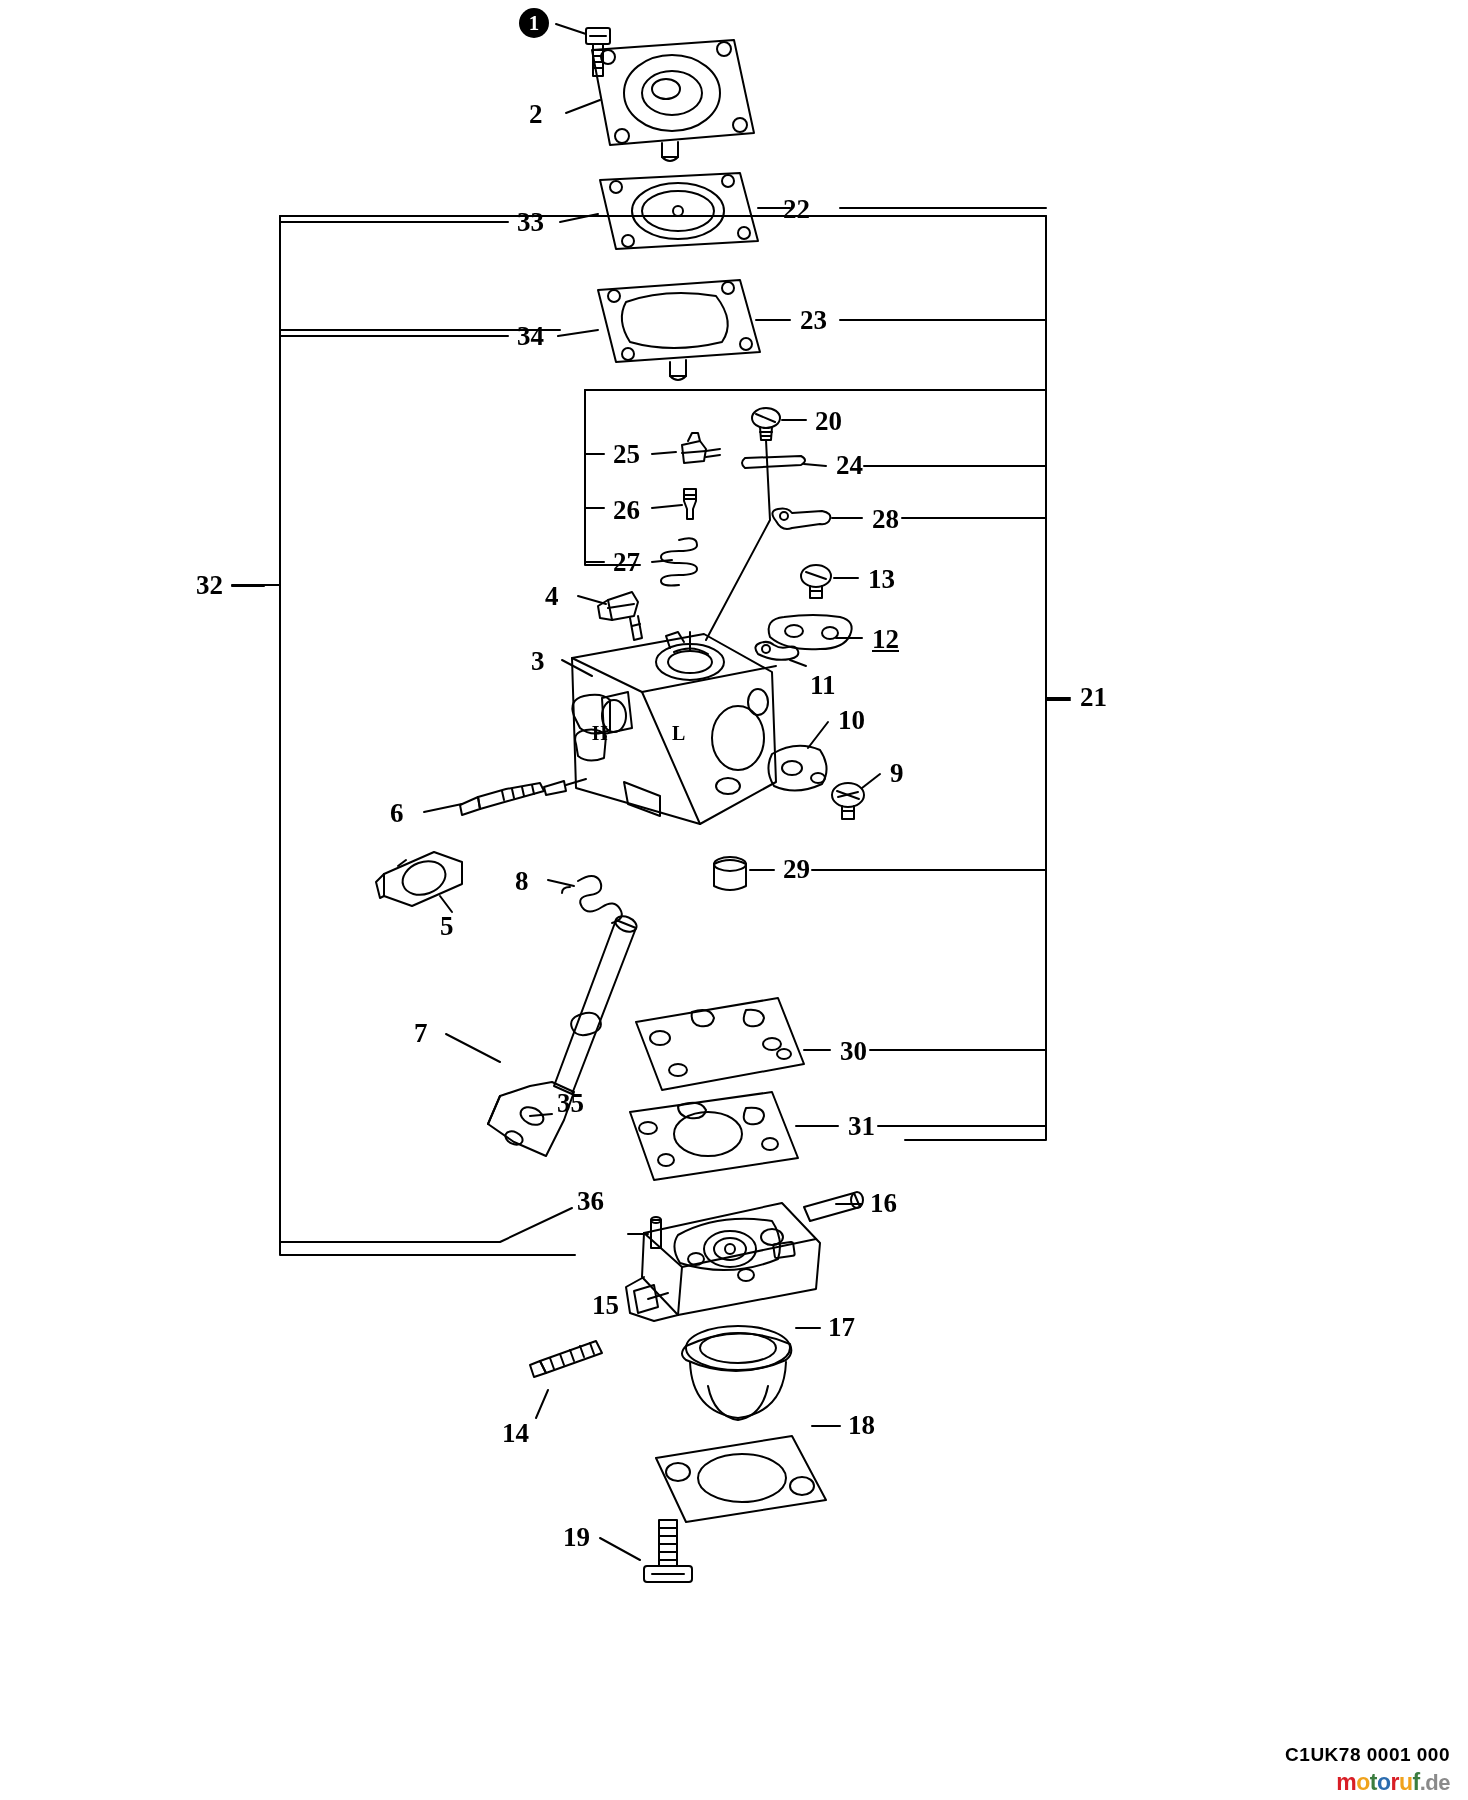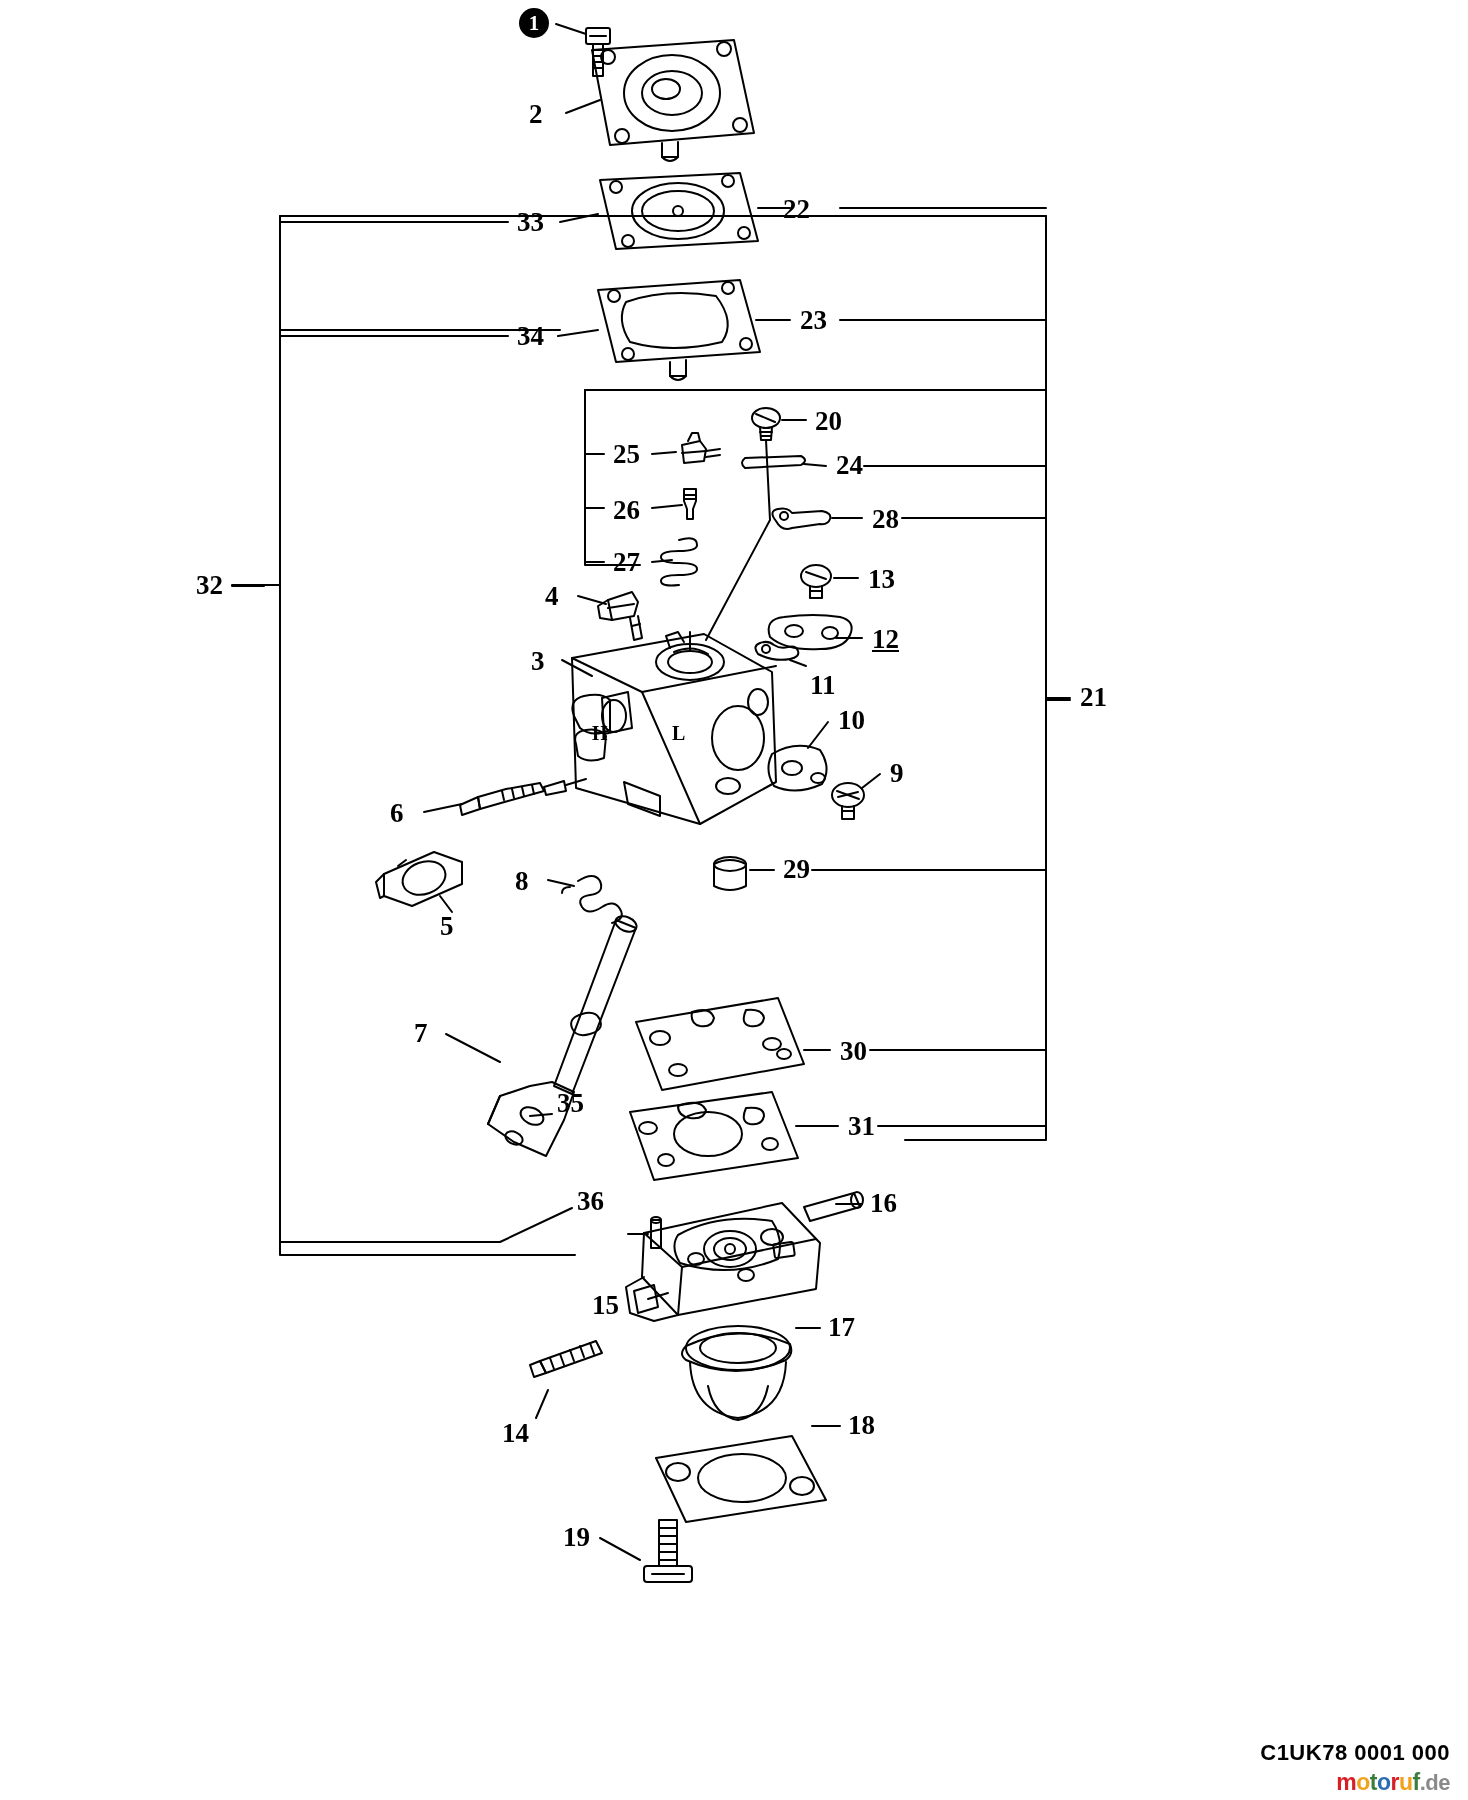--- a/index.html
+++ b/index.html
@@ -43,21 +43,21 @@
     top: 0;
     width: 1468px;
     height: 1800px;
     pointer-events: none;
   }
   .footer {
     position: absolute;
     right: 18px;
     bottom: 34px;
     font-family: "Liberation Sans", sans-serif;
-    font-size: 22px;
+    font-size: 19px;
     font-weight: bold;
     color: #000000;
     letter-spacing: 0.5px;
   }
   .watermark {
     position: absolute;
     right: 18px;
     bottom: 4px;
     font-family: "Liberation Sans", sans-serif;
     font-size: 23px;

